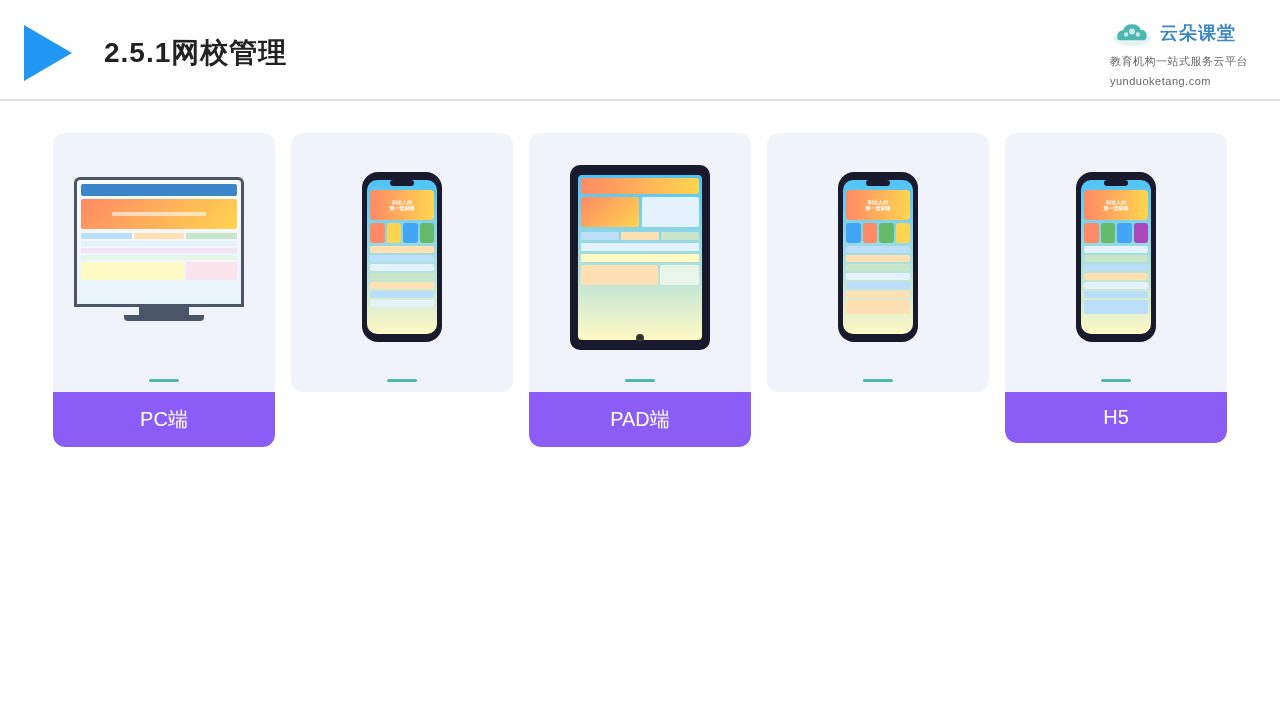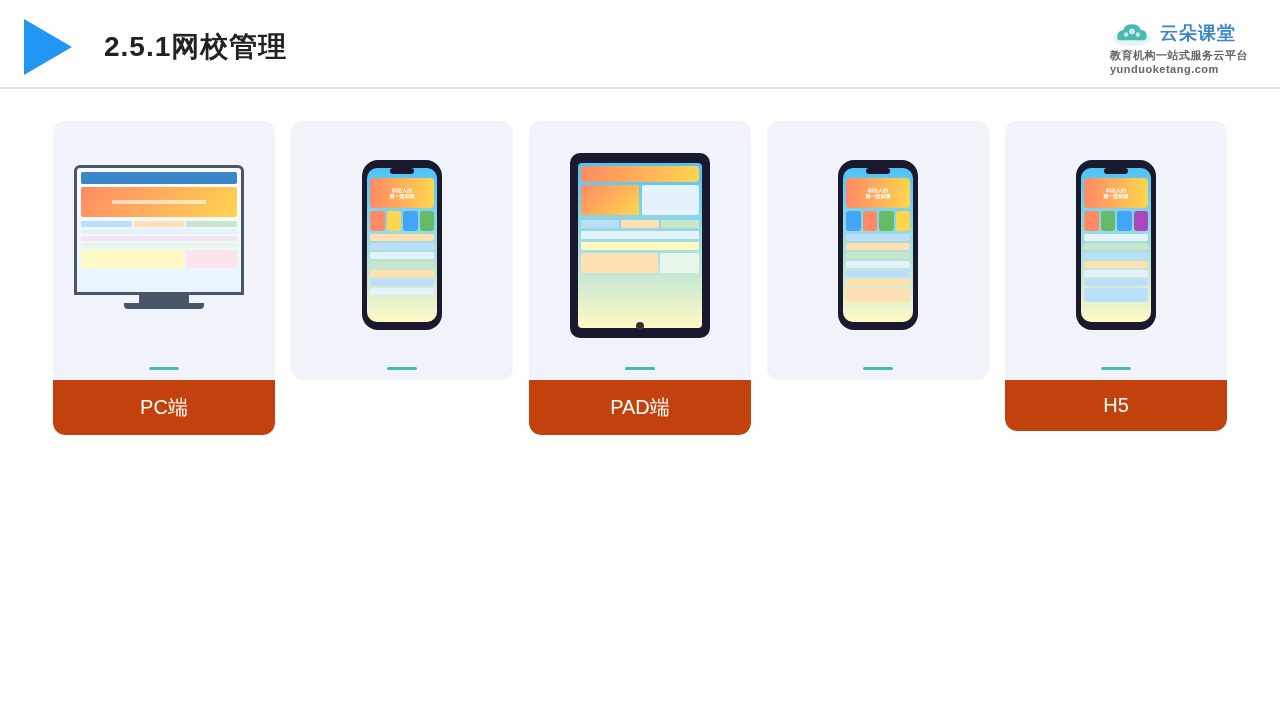--- a/index.html
+++ b/index.html
@@ -54,23 +54,22 @@
     }
     .brand-text {
       font-size: 18px;
       color: #3a86c8;
       font-weight: bold;
       letter-spacing: 1px;
     }
     .brand-sub {
       font-size: 11px;
       color: #666;
-      margin-top: 0;
+      margin-top: 6px;
       letter-spacing: 0.5px;
-      font-weight: bold;
     }
 
     
     .main {
       padding: 32px 48px 24px 48px;
     }
     .description {
       font-size: 17px;
       color: #333;
       line-height: 2;
@@ -252,21 +251,21 @@
     .tablet-content {
       flex: 1;
       display: flex;
       flex-direction: column;
       gap: 3px;
     }
 
     
     .card-label {
       width: calc(100% + 24px);
-      background: #c2410c;
+      background: #8b5cf6;
       color: white;
       text-align: center;
       padding: 14px 0;
       font-size: 20px;
       font-weight: 500;
       margin-top: 0;
       border-radius: 0 0 12px 12px;
     }
 
     .divider-line {

